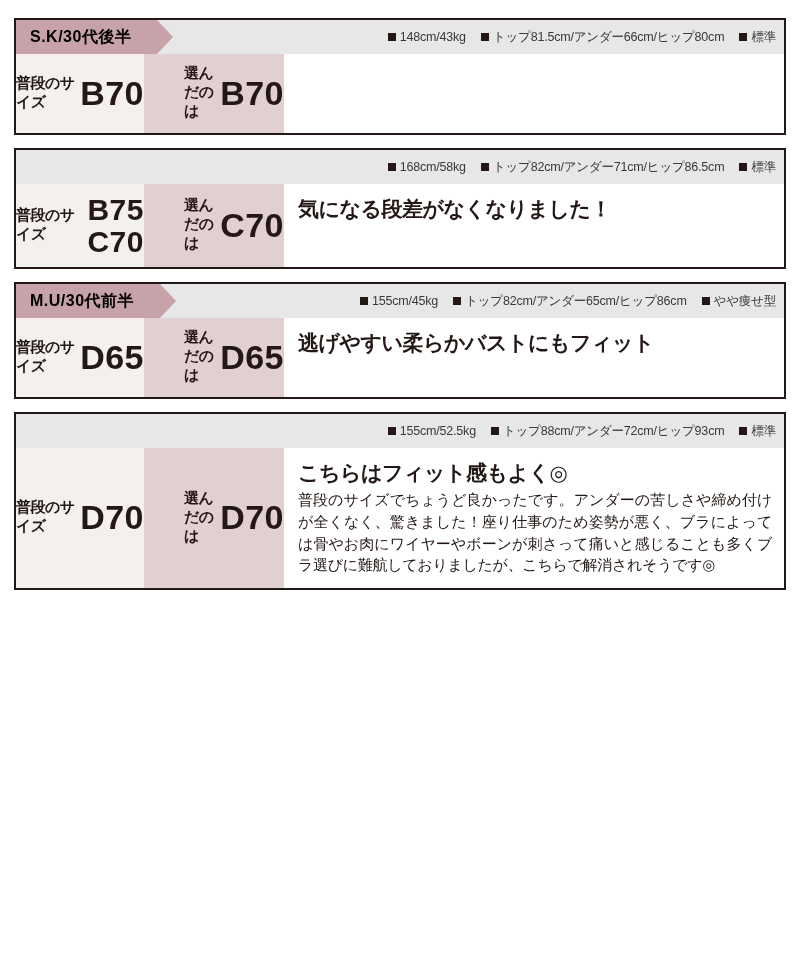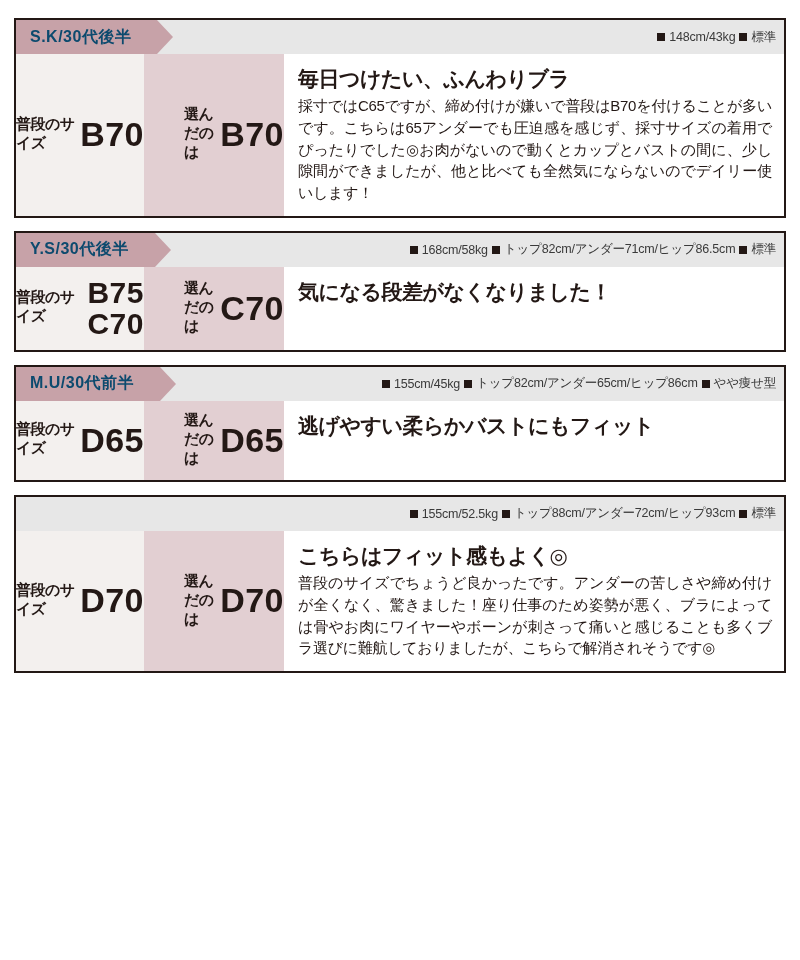--- a/index.html
+++ b/index.html
@@ -33,21 +33,21 @@
   
   .card-header {
     display: flex;
     align-items: stretch;
     height: 34px;
     background: #e7e7e7;
     position: relative;
   }
   .hdr-name {
     background: #c7a2a8;
-    color: #0c4a6e;
+    color: #000000;
     font-size: 16px;
     font-weight: bold;
     letter-spacing: 0.5px;
     display: flex;
     align-items: center;
     padding: 0 26px 0 14px;
     position: relative;
     z-index: 2;
     white-space: nowrap;
   }
@@ -60,21 +60,21 @@
     height: 0;
     border-top: 17px solid transparent;
     border-bottom: 17px solid transparent;
     border-left: 16px solid #c7a2a8;
   }
   .hdr-specs {
     flex: 1;
     display: flex;
     align-items: center;
     justify-content: flex-end;
-    gap: 0px;
+    gap: 11px;
     padding-right: 8px;
     font-size: 12.5px;
     color: #3a3a3a;
     letter-spacing: -0.2px;
     white-space: nowrap;
   }
   .spec {
     display: inline-flex;
     align-items: center;
     margin-left: 4px;
@@ -154,43 +154,42 @@
   <div class="review-card">
     <div class="card-header">
       <div class="hdr-name">S.K/30代後半</div>
       <div class="hdr-specs">
         <span class="spec">
             <span class="bullet"></span>
             <span>148cm/43kg</span>
           </span>
         <span class="spec">
             <span class="bullet"></span>
+            <span>トップ81.5cm/アンダー66cm/ヒップ80cm</span>
+          </span>
+        <span class="spec">
+            <span class="bullet"></span>
             <span>標準</span>
           </span>
       </div>
     </div>
     <div class="card-body">
       <div class="size-block">
         <div class="size-label">普段のサイズ</div>
         <div class="size-value">B70</div>
       </div>
       <div class="size-block chosen">
         <div class="size-label">選んだのは</div>
         <div class="size-value">B70</div>
       </div>
-      <div class="review-text">
-        <p class="review-title">毎日つけたい、ふんわりブラ</p>
-        <p class="review-body">採寸ではC65ですが、締め付けが嫌いで普段はB70を付けることが多いです。こちらは65アンダーでも圧迫感を感じず、採寸サイズの着用でぴったりでした◎お肉がないので動くとカップとバストの間に、少し隙間ができましたが、他と比べても全然気にならないのでデイリー使いします！</p>
-      </div>
-    </div>
-  </div>
-
-  <div class="review-card">
-    <div class="card-header">
-      <div class="hdr-name">Y.S/30代後半</div>
+    </div>
+  </div>
+
+  <div class="review-card">
+    <div class="card-header">
       <div class="hdr-specs">
         <span class="spec">
             <span class="bullet"></span>
             <span>168cm/58kg</span>
           </span>
         <span class="spec">
             <span class="bullet"></span>
             <span>トップ82cm/アンダー71cm/ヒップ86.5cm</span>
           </span>
         <span class="spec">

